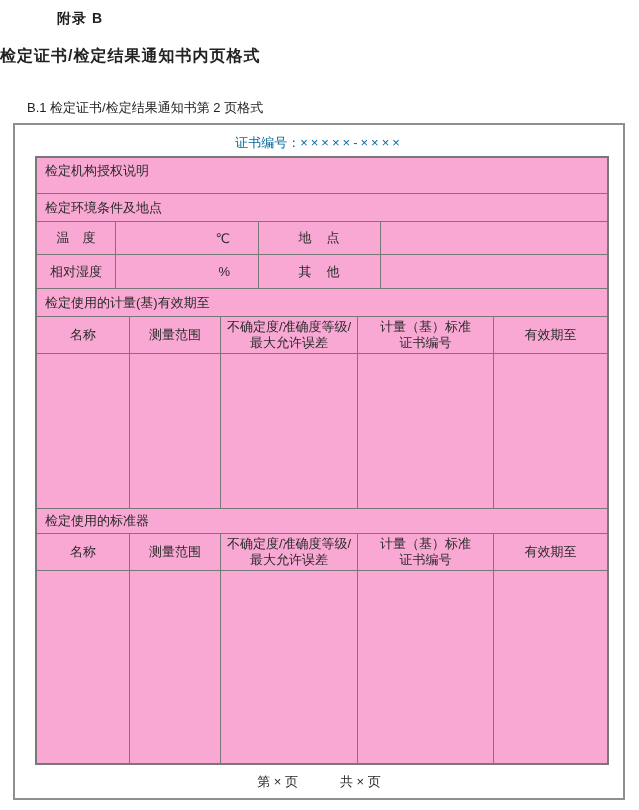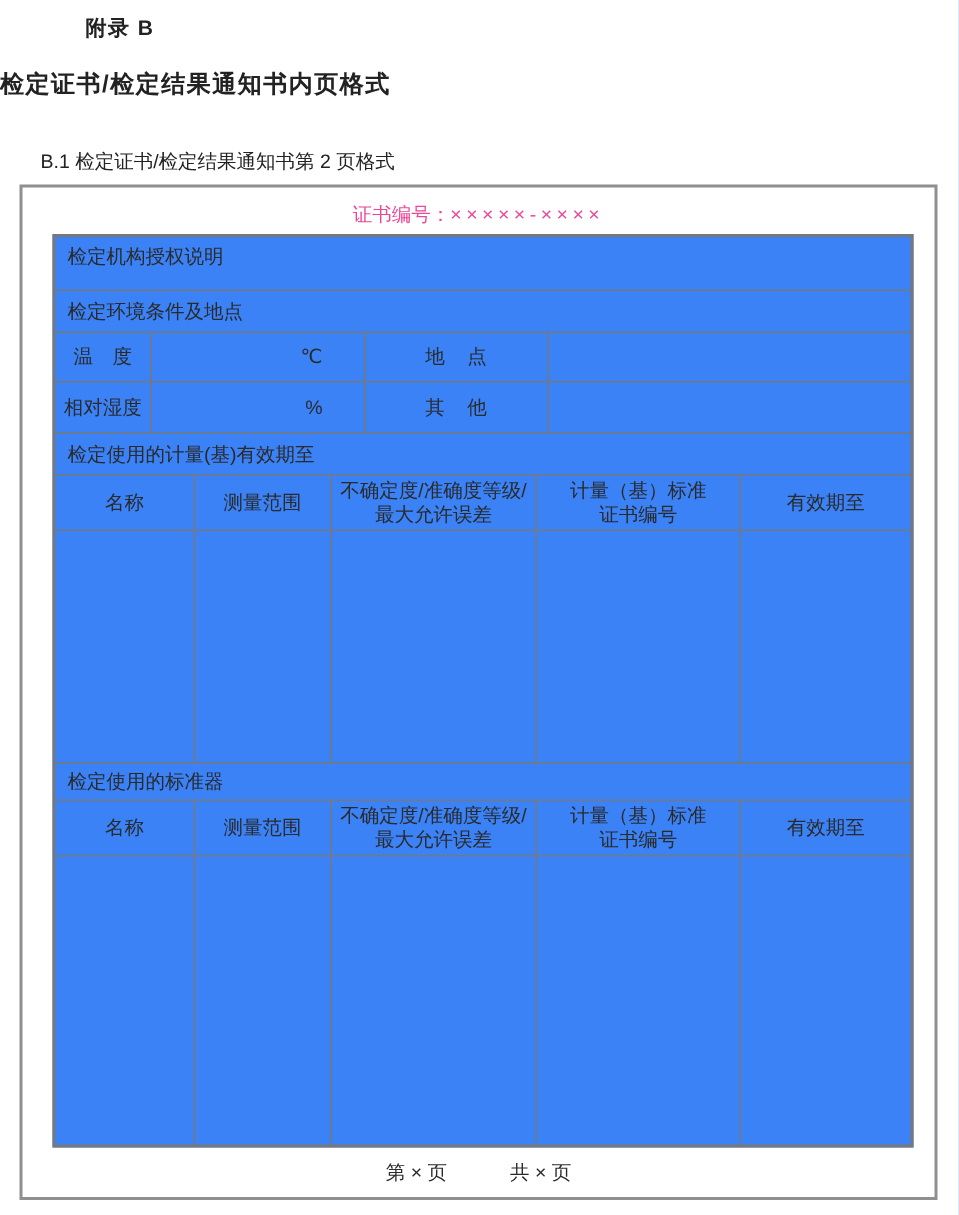--- a/index.html
+++ b/index.html
@@ -13,45 +13,45 @@
 
   .appendix{position:absolute;left:57px;top:10px;font-size:14px;font-weight:bold;letter-spacing:1px;}
   .doc-title{position:absolute;left:0;right:0;top:46px;font-size:16px;font-weight:bold;letter-spacing:1px;}
   .section-heading{position:absolute;left:27px;top:99px;font-size:13px;font-weight:normal;}
 
   .sheet{
     position:absolute;left:13px;top:123px;width:612px;height:677px;
     border:2px solid #8f8f8f;box-sizing:border-box;background:#fff;
   }
   .cert-line{
-    position:absolute;left:0;right:0;top:9px;text-align:center;font-size:13px;color:#ec4899;
+    position:absolute;left:0;right:0;top:9px;text-align:center;font-size:13px;color:#0369a1;
   }
   .cert-line .val{letter-spacing:3px;}
 
   .grid{
     position:absolute;left:20px;top:31px;width:574px;
-    border:2px solid #787878;box-sizing:border-box;background:#3b82f6;
+    border:2px solid #787878;box-sizing:border-box;background:#f9a8d4;
     font-size:13px;color:#2a2a2a;
   }
   .row{display:flex;border-bottom:1px solid #787878;box-sizing:border-box;}
   .row:last-child{border-bottom:none;}
   .cell{box-sizing:border-box;border-right:1px solid #787878;display:flex;align-items:center;}
   .cell:last-child{border-right:none;}
 
   
   .full{padding:4px 8px;align-items:flex-start;}
   .r-auth{height:36px;}
   .r-env-title{height:28px;align-items:center;display:flex;padding:0 8px;}
   .r-sec{height:28px;align-items:center;display:flex;padding:0 8px;}
   .r-ref{height:25px;align-items:center;display:flex;padding:0 8px;text-align:right;}
 
   
   .r-env{height:33px;}
   .r-env2{height:34px;}
-  .ec1{width:64px;justify-content:center;}
+  .ec1{width:79px;justify-content:center;}
   .ec2{width:143px;justify-content:flex-end;padding-right:28px;}
   .ec3{width:122px;justify-content:center;letter-spacing:1px;}
   .ec4{flex:1;}
 
   
   .hrow{height:37px;}
   .c1{width:93px;}
   .c2{width:91px;}
   .c3{width:137px;}
   .c4{width:136px;}

